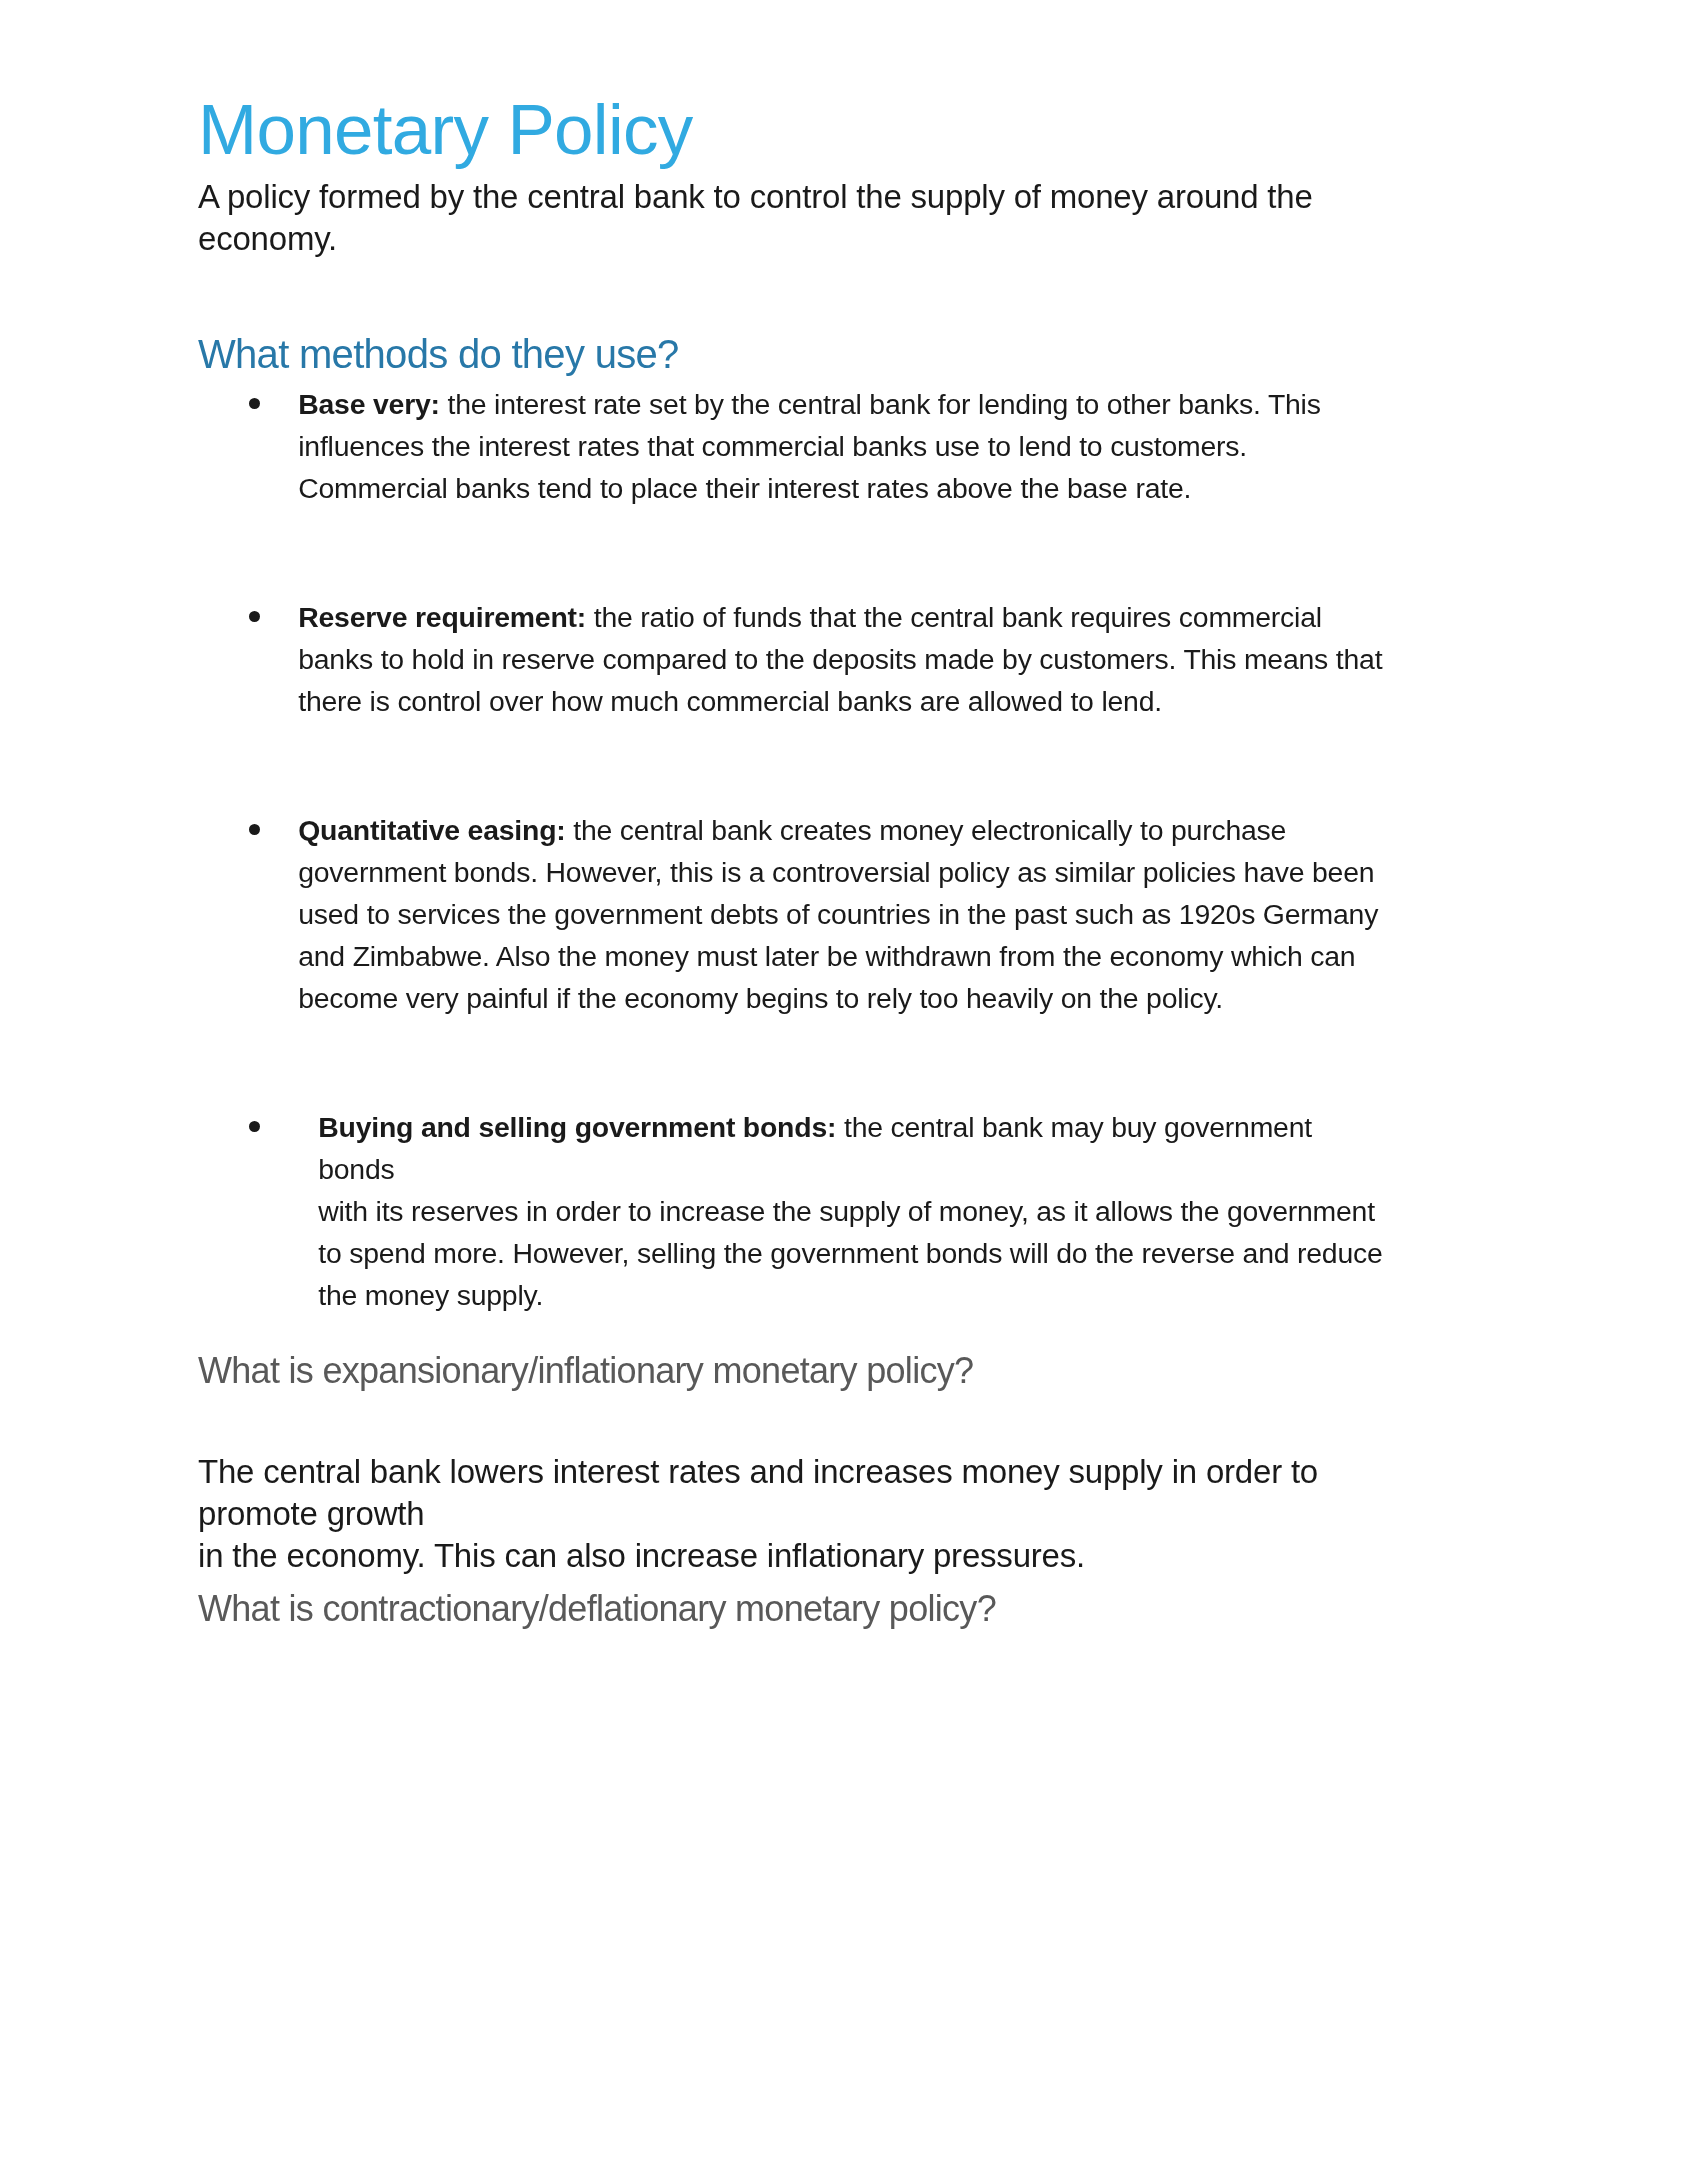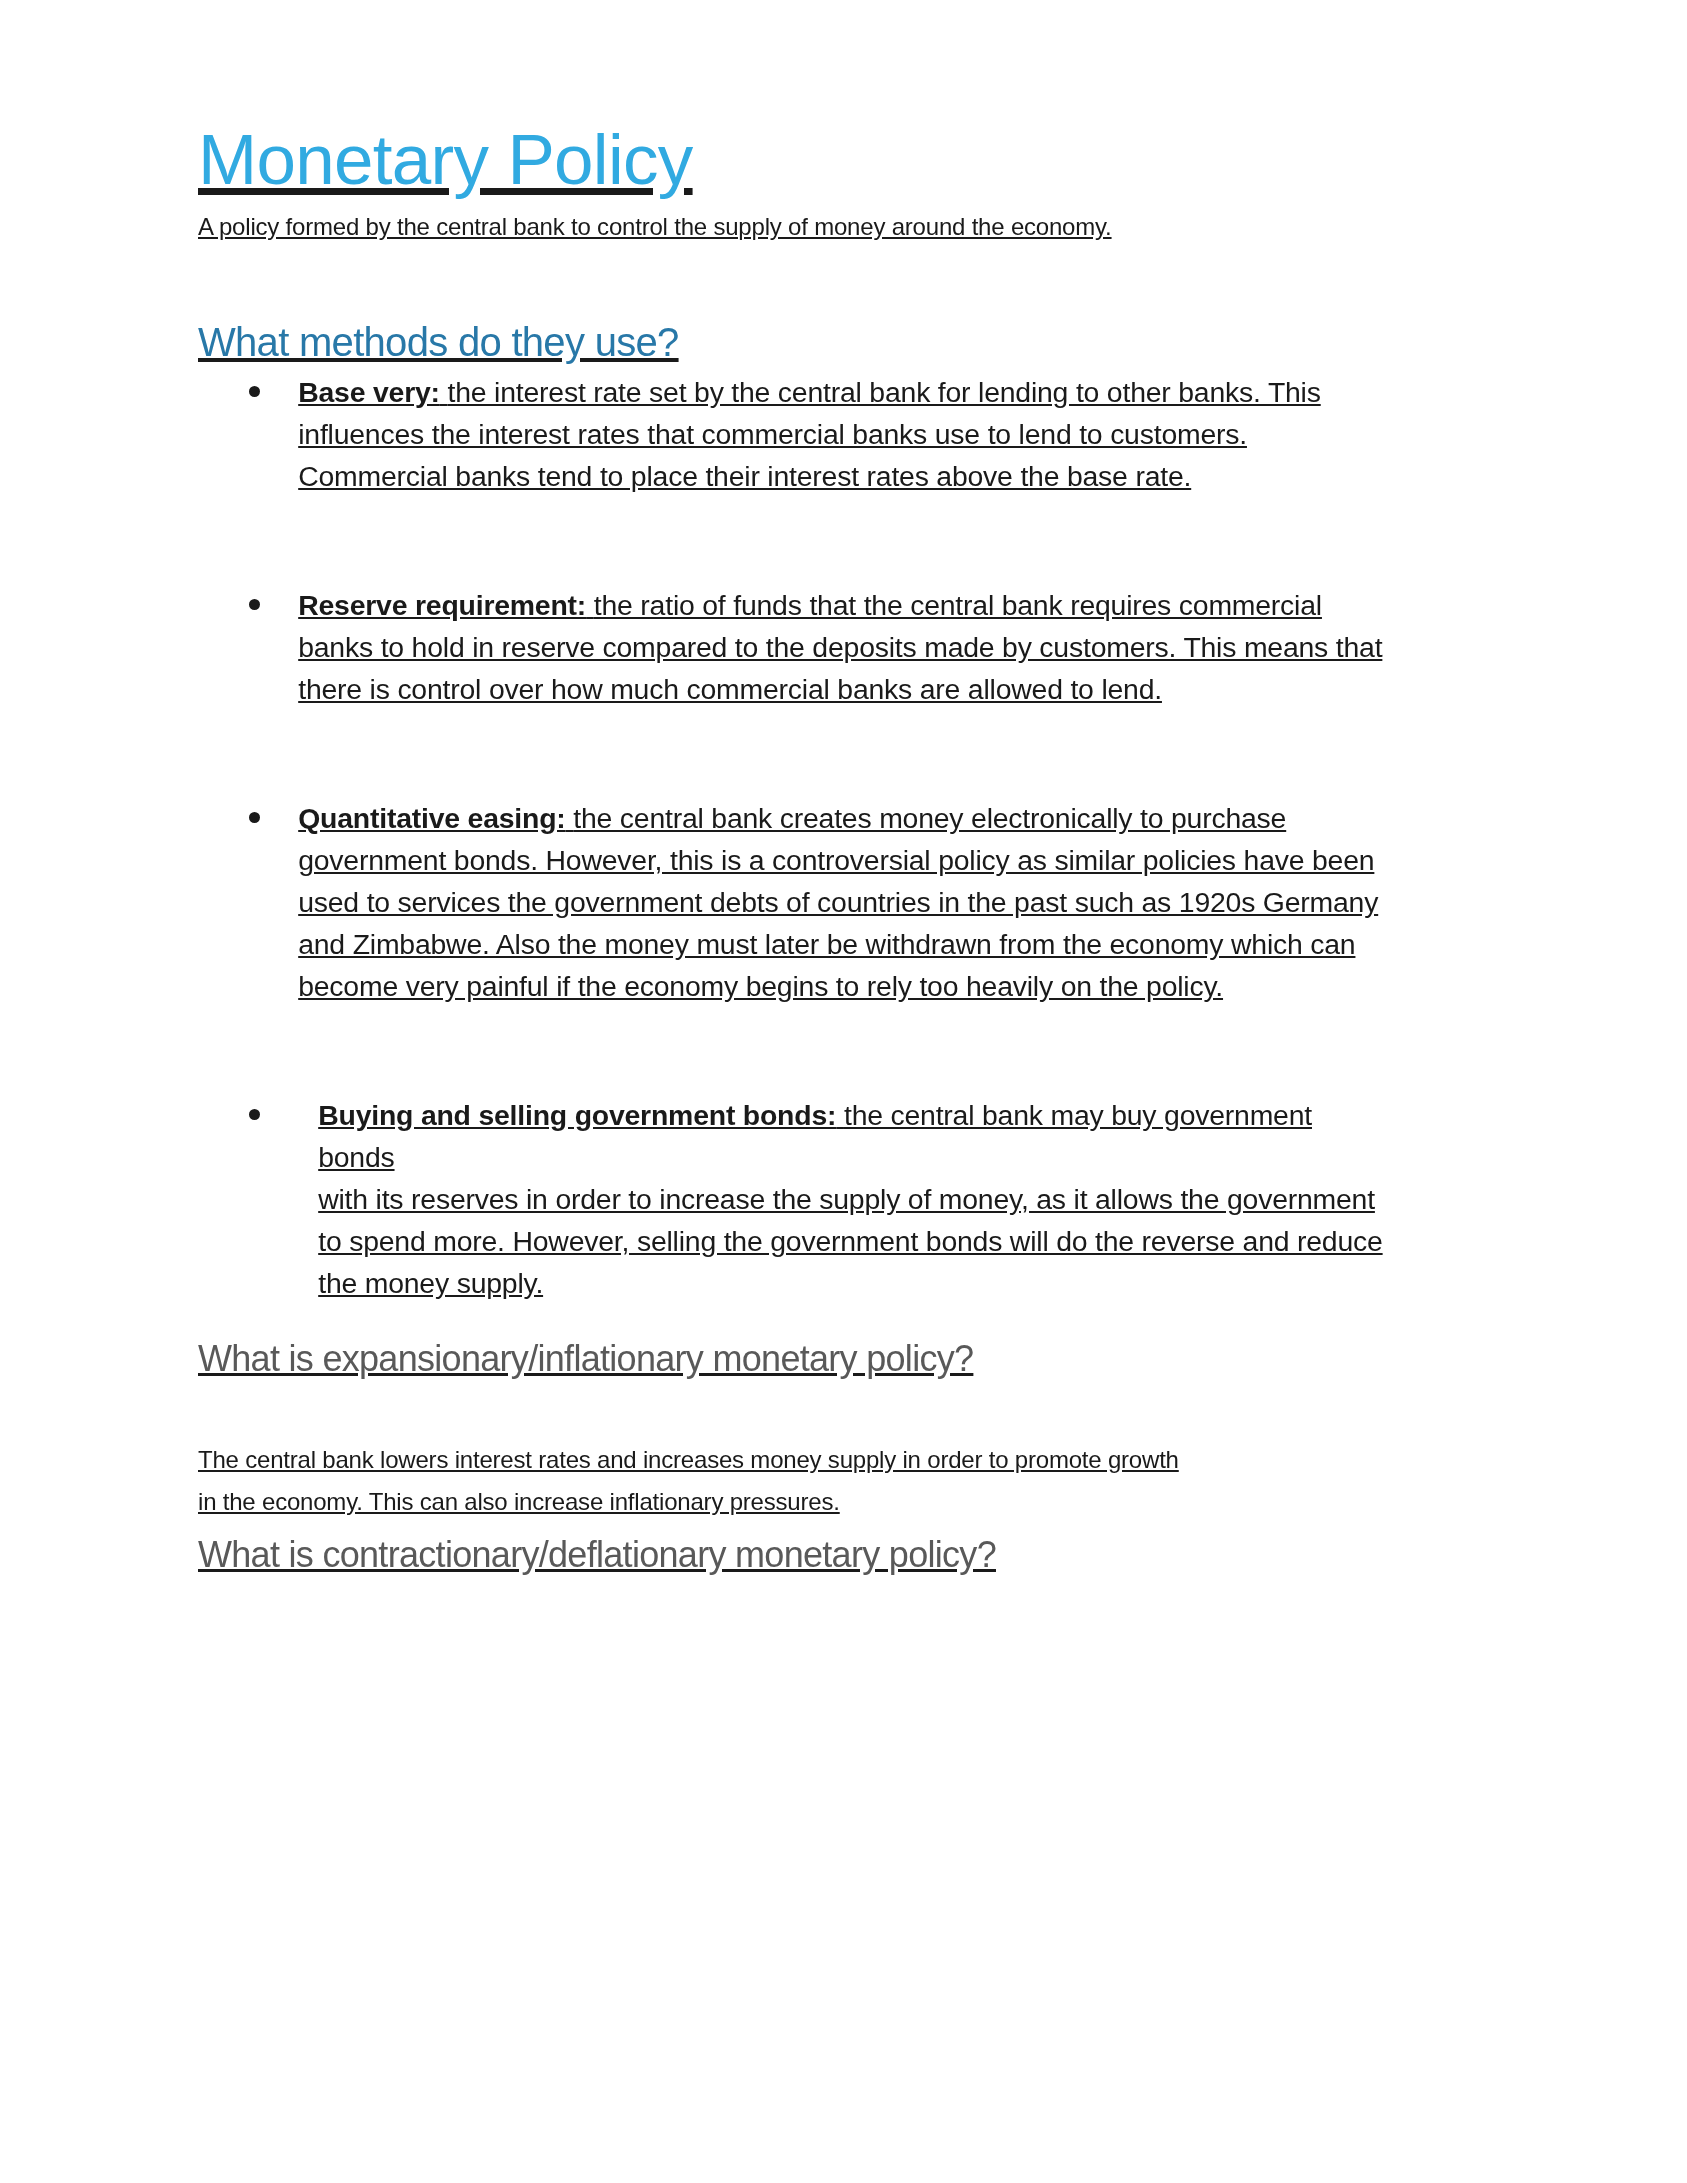--- a/index.html
+++ b/index.html
@@ -6,45 +6,44 @@
     margin: 0;
     padding: 0;
     background: #ffffff;
   }
   .page {
     position: relative;
     width: 1571px;
     height: 2183px;
     background: #ffffff;
     box-sizing: border-box;
-    padding: 117px 179px 0 198px;
+    padding: 87px 179px 0 198px;
     font-family: "Liberation Sans", "DejaVu Sans", sans-serif;
     color: var(--c-body, #1a1a1a);
     overflow: hidden;
-    text-decoration: underline;
   }
   .title {
     font-size: 71px;
     line-height: 1.2;
     font-weight: 400;
     letter-spacing: -0.7px;
     color: var(--c-title, #31aae1);
     margin: 0;
   }
   .h-blue {
     font-size: 40px;
     line-height: 1.25;
     font-weight: 400;
     letter-spacing: -0.7px;
     color: var(--c-heading, #2878a8);
     margin: 44px 0 0 0;
   }
   .h-blue.methods { margin-top: 69px; }
   .body-text {
-    font-size: 24px;
+    font-size: 33px;
     line-height: 42px;
     letter-spacing: -0.2px;
     color: var(--c-body, #1a1a1a);
     margin: 4px 0 0 0;
     white-space: pre-line;
   }
   .bullets {
     list-style: none;
     margin: 4px 0 0 0;
     padding: 0;

